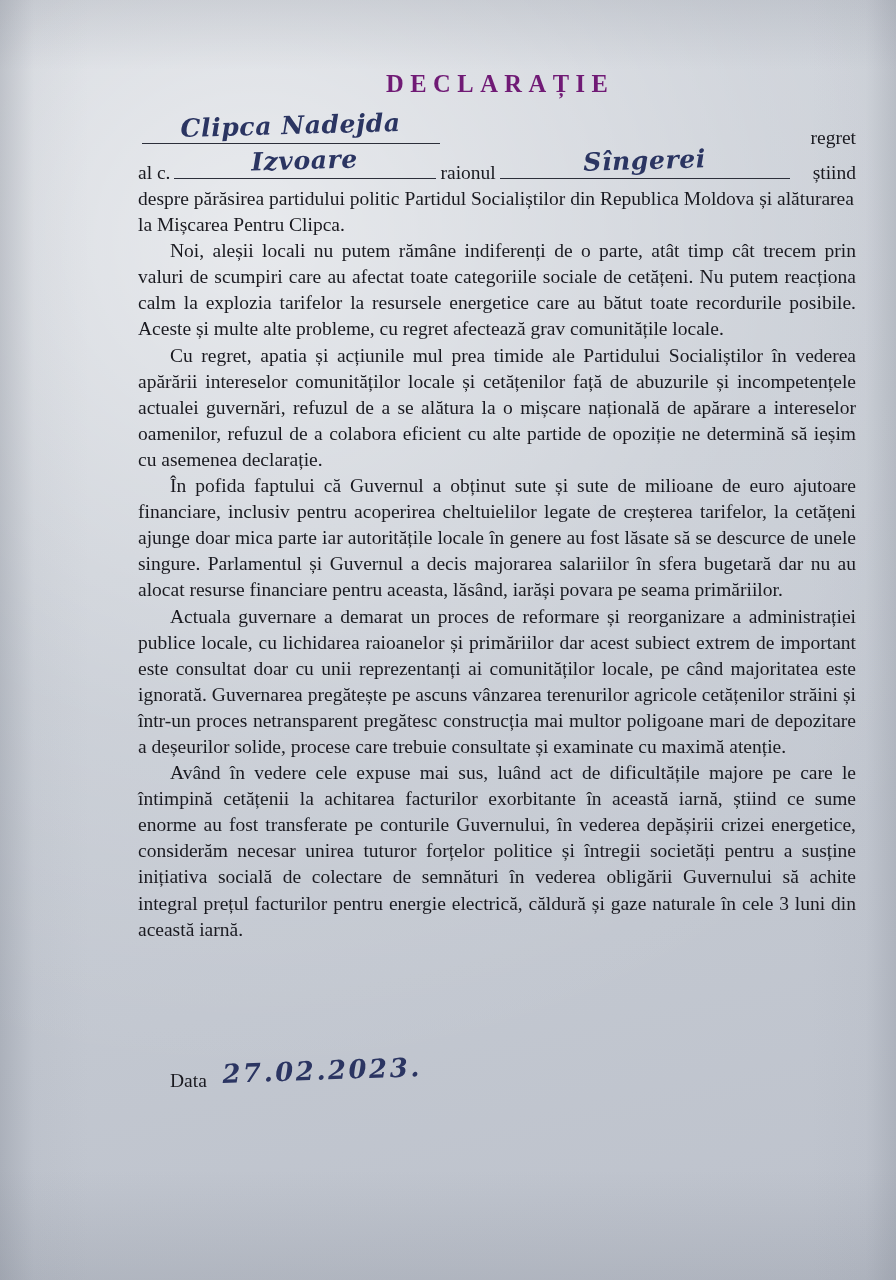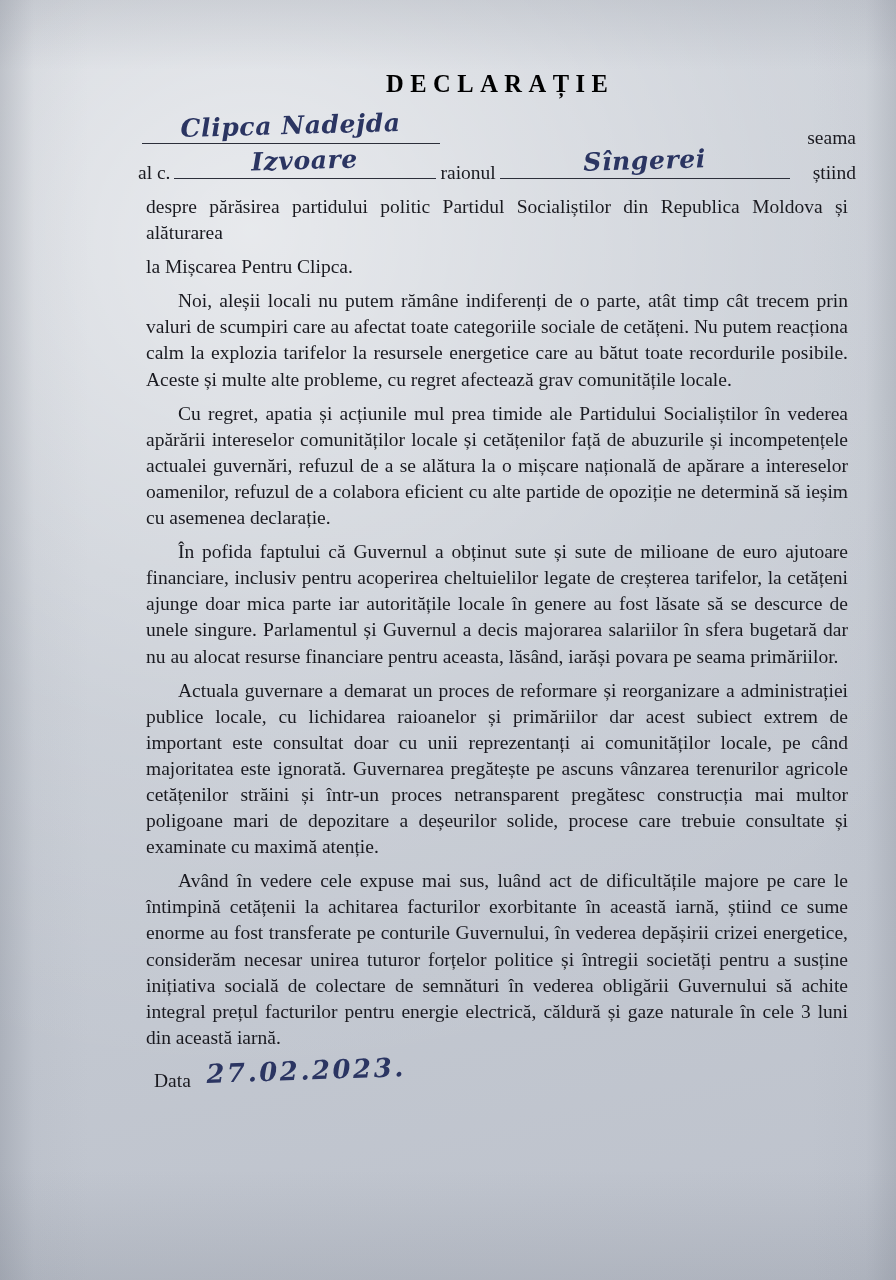--- a/index.html
+++ b/index.html
@@ -48,21 +48,21 @@
   .doc-title {
     position: absolute;
     top: 70px;
     left: 0;
     width: 718px;
     text-align: center;
     font-size: 24.5px;
     font-weight: bold;
     letter-spacing: 6.5px;
     text-indent: 6.5px;
-    color: #000000;
+    color: #701a75;
   }
 
   
   .fields {
     position: absolute;
     top: 118px;
     left: 0;
     width: 718px;
     font-size: 19.5px;
     line-height: 31px;
@@ -109,32 +109,32 @@
     position: absolute;
     top: 186px;
     left: 0;
     width: 718px;
     font-size: 19.5px;
     line-height: 26.1px;
     text-align: justify;
     text-justify: inter-word;
   }
   .body-text p {
-    margin: 8px;
+    margin: 0;
     text-indent: 32px;
   }
   .body-text p.cont {
     text-indent: 0;
   }
 
   
   .sig-block {
     position: absolute;
     top: 1046px;
-    left: 16px;
+    left: 32px;
     font-size: 19.5px;
   }
   .sig-row {
     display: flex;
     align-items: flex-end;
     height: 46px;
   }
   .sig-row .lbl { flex: 0 0 auto; }
   .sig-value {
     margin-left: 16px;
@@ -167,21 +167,21 @@
 <div class="page">
 
   <div class="doc-title">DECLARAȚIE</div>
 
   <div class="fields">
 
     <div class="field-row">
       <span class="blank blank-name">
         <span class="hand">Clipca Nadejda</span>
       </span>
-      <span class="tail">seama</span>
+      <span class="tail">regret</span>
     </div>
 
     <div class="field-row">
       <span class="lbl">al c.</span>
       <span class="blank blank-loc">
         <span class="hand">Izvoare</span>
       </span>
       <span class="lbl">raionul</span>
       <span class="blank blank-raion">
         <span class="hand">Sîngerei</span>

